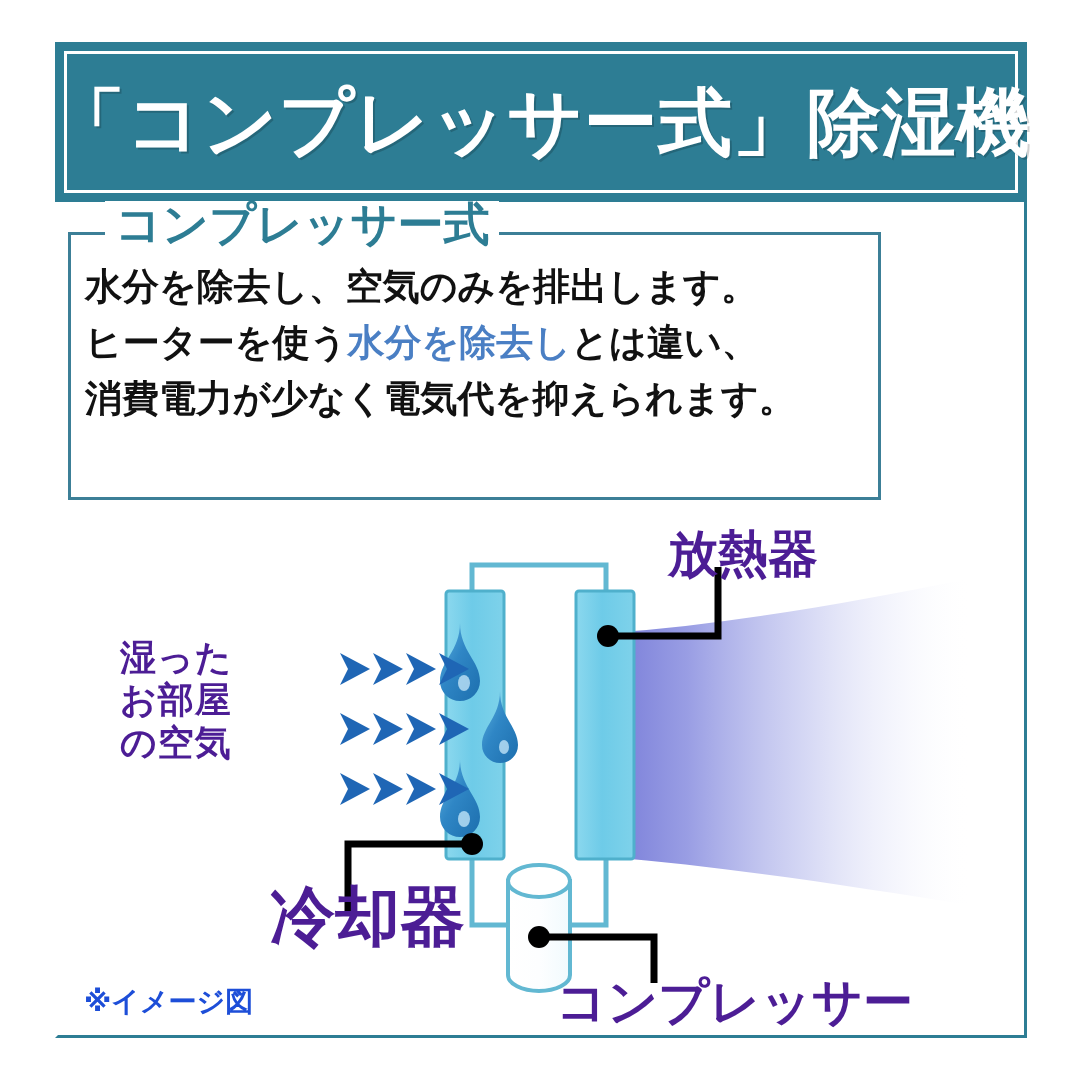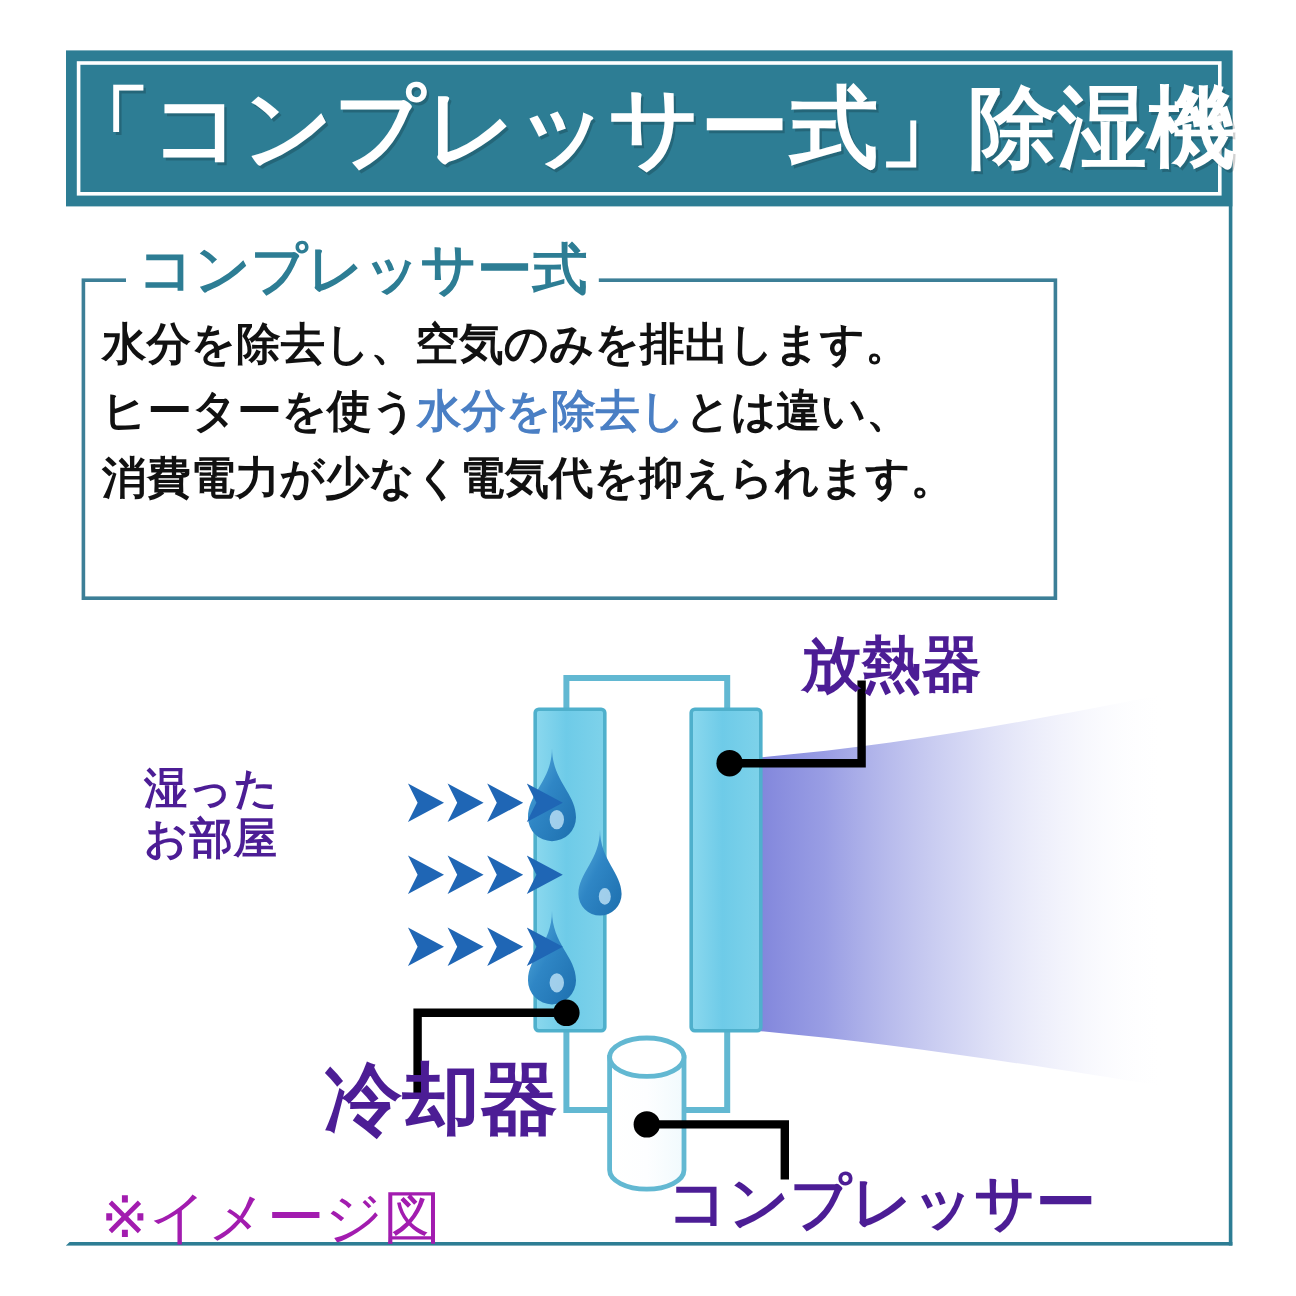--- a/index.html
+++ b/index.html
@@ -37,21 +37,21 @@
     box-sizing: border-box;
     pointer-events: none;
   }
 
   
   #header-band {
     position: absolute;
     left: 55px;
     top: 42px;
     width: 972px;
-    height: 130px;
+    height: 160px;
     background: #2d7d94;
     box-sizing: border-box;
     display: flex;
     align-items: center;
     justify-content: center;
   }
   #header-inner {
     position: absolute;
     left: 9px; top: 9px; right: 9px; bottom: 9px;
     border: 3px solid #ffffff;
@@ -143,23 +143,23 @@
   #label-compressor {
     left: 488px;
     top: 468px;
     font-size: 50px;
     text-align: center;
   }
   #note-image {
     position: absolute;
     left: 16px;
     top: 478px;
-    font-size: 48px;
-    font-weight: normal;
-    color: #a21caf;
+    font-size: 28px;
+    font-weight: bold;
+    color: #1d4ed8;
     white-space: nowrap;
   }
 </style>
 </head>
 <body>
 
 <div id="page">
 
   <div id="frame-line"></div>
 
@@ -302,20 +302,21 @@
 
       <g>
         <path d="M 471 432 L 586 432 L 586 478" fill="none" stroke="#000000" stroke-width="7"></path>
         <circle cx="471" cy="432" r="11" fill="#000000"></circle>
       </g>
     </svg>
 
     <div class="dg-label" id="label-moist-air">
       <div>湿った</div>
       <div>お部屋</div>
+      <div>の空気</div>
     </div>
 
     <div class="dg-label" id="label-radiator">放熱器</div>
 
     <div class="dg-label" id="label-cooler">冷却器</div>
 
     <div class="dg-label" id="label-compressor">コンプレッサー</div>
 
     <div id="note-image">※イメージ図</div>
   </div>

